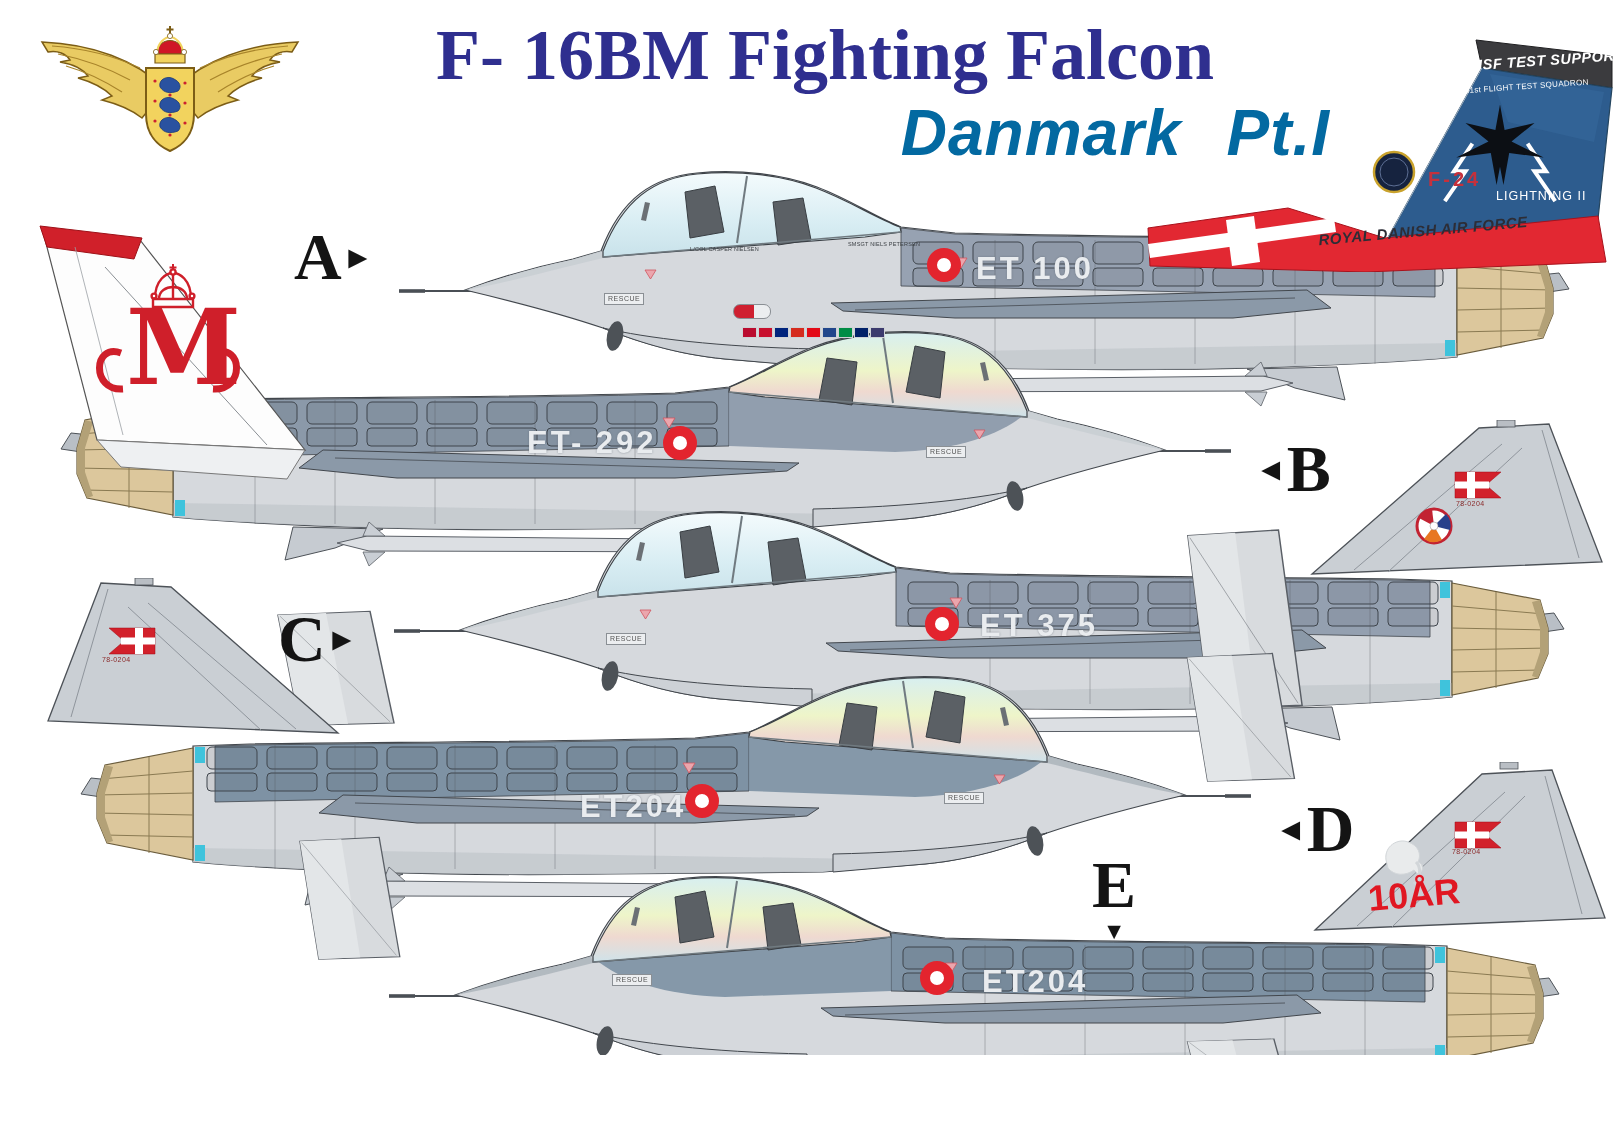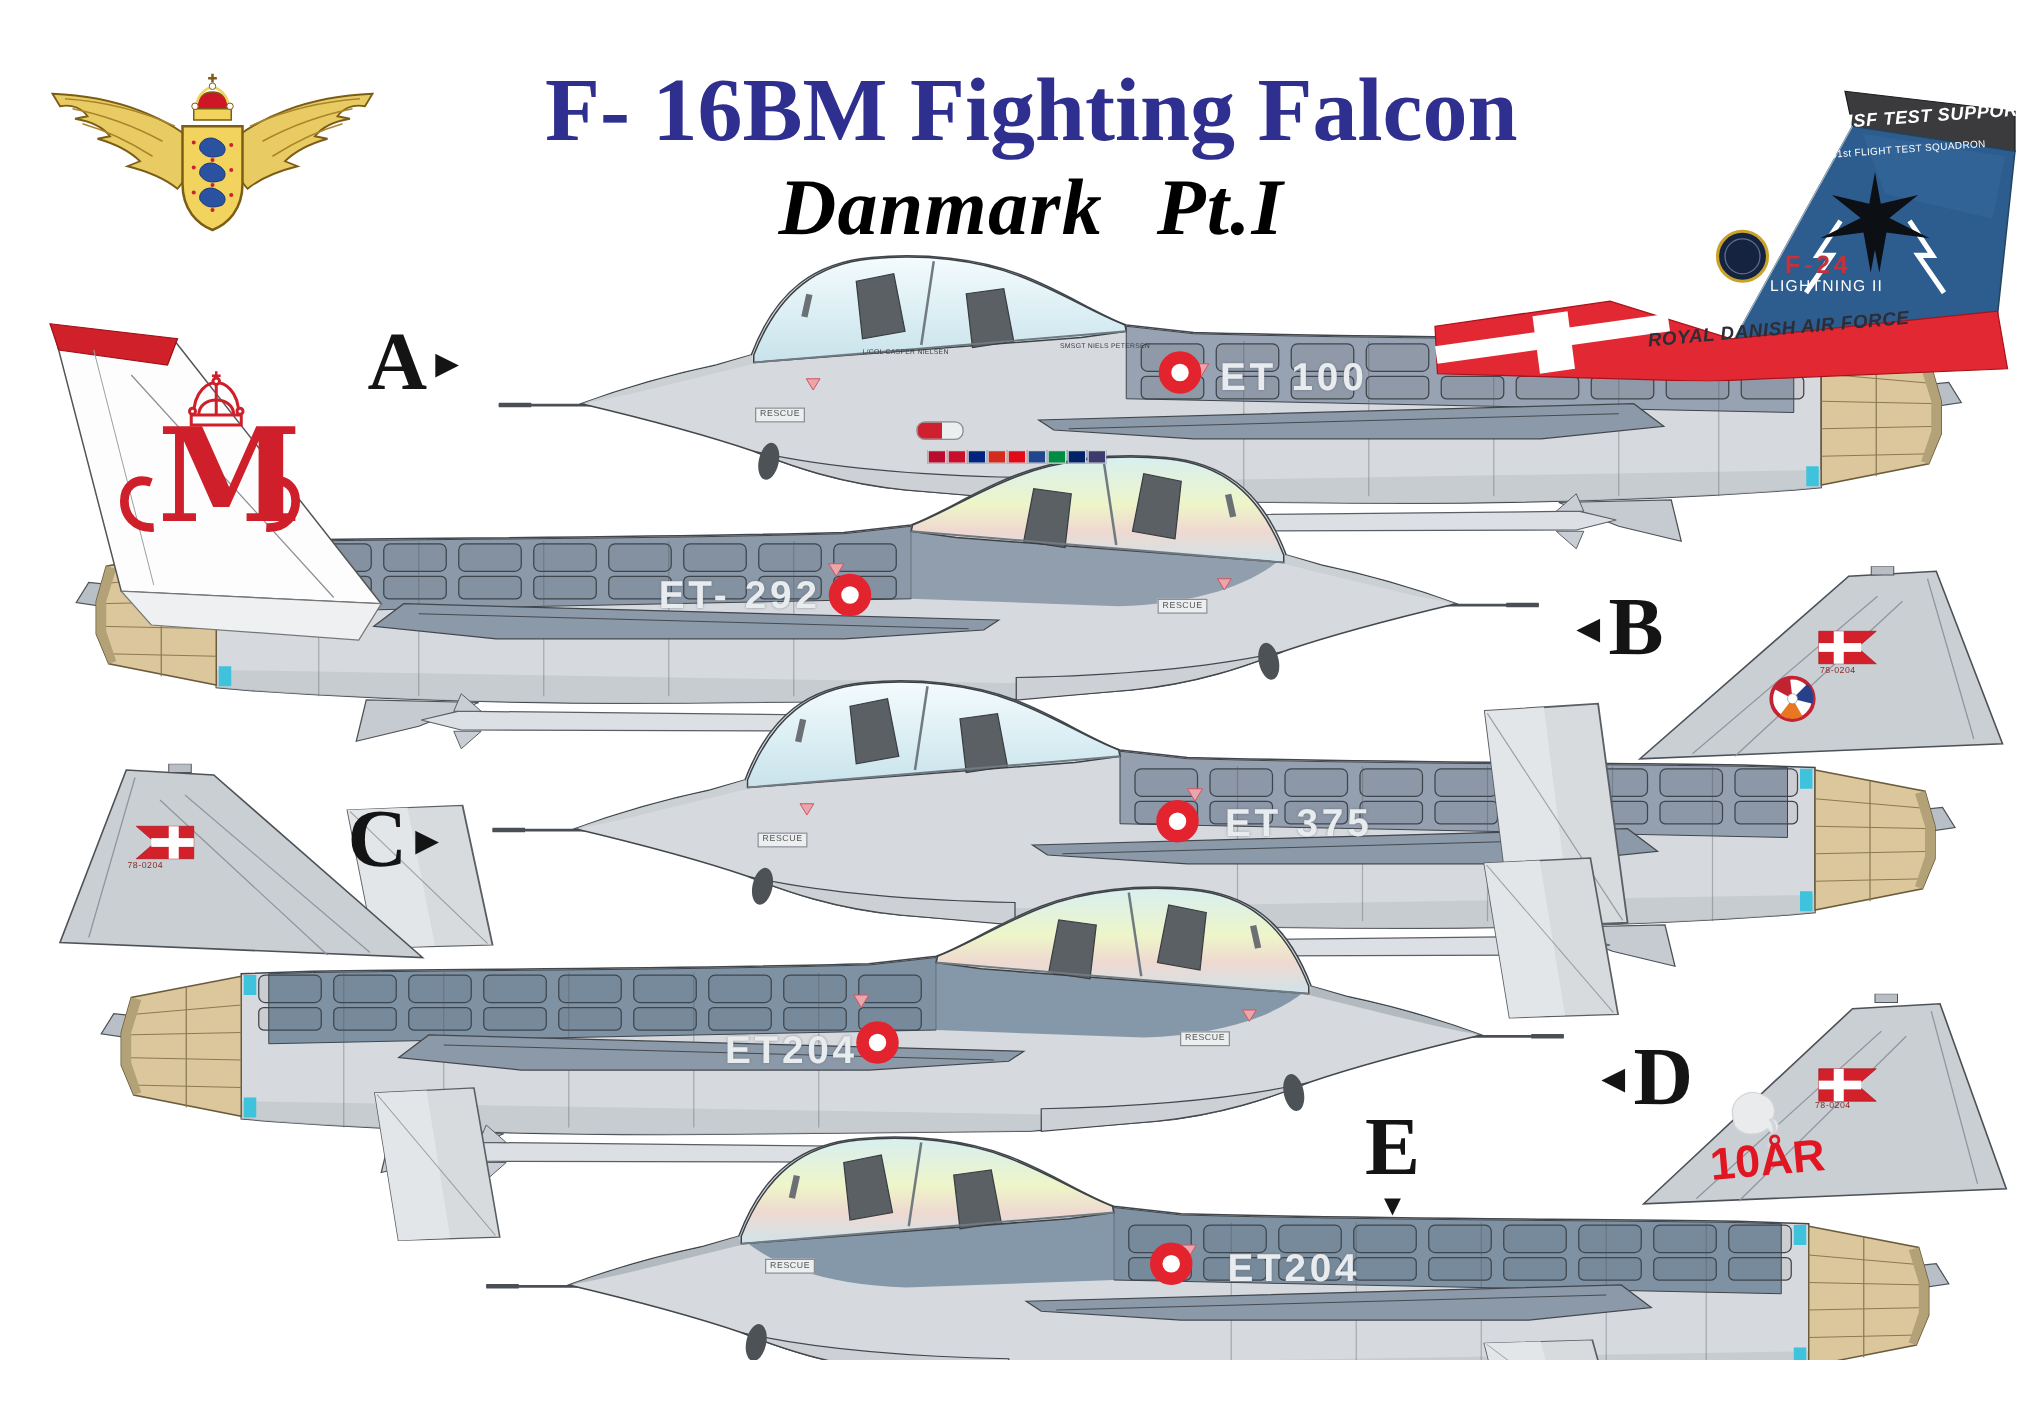--- a/index.html
+++ b/index.html
@@ -1,24 +1,24 @@
 <!DOCTYPE html>
 <html><head>
 <meta charset="utf-8">
 <style>
   html,body{margin:0;padding:0;background:#fff;}
   .canvas{position:relative;width:1618px;height:1055px;background:#fff;overflow:hidden;
-          font-family:"Liberation Sans",sans-serif;margin-top:33px;}
+          font-family:"Liberation Sans",sans-serif;}
   .abs{position:absolute;}
   .title{left:320px;top:14px;width:1010px;text-align:center;
          font-family:"Liberation Serif",serif;font-weight:700;font-size:72px;
          color:#2f2f8f;letter-spacing:0px;}
-  .subtitle{left:320px;top:96px;width:1010px;text-align:center;
-            font-family:Liberation Serif, serif;font-weight:700;font-style:italic;
-            font-size:64px;color:#000000;word-spacing:26px;letter-spacing:1px;}
+  .subtitle{left:320px;top:96px;width:1010px;text-align:right;
+            font-family:Liberation Sans, sans-serif;font-weight:700;font-style:italic;
+            font-size:64px;color:#0369a1;word-spacing:26px;letter-spacing:1px;}
   .plane-label{display:flex;align-items:center;gap:7px;
                font-family:"Liberation Serif",serif;font-weight:700;font-size:66px;
                color:#141414;line-height:1;}
   .plane-label .ptr{font-size:23px;color:#141414;}
   .plane-label.vertical{flex-direction:column;gap:2px;}
   .code{font-weight:700;font-size:31px;letter-spacing:3px;color:#e9ecef;
         text-shadow:0 0 2px rgba(90,100,110,.65);white-space:nowrap;}
   .roundel{box-sizing:border-box;width:34px;height:34px;border:10px solid #e3242e;
            border-radius:50%;background:#fff;}
   .tinytext{font-size:5.5px;color:#3c4045;letter-spacing:.2px;white-space:nowrap;}
@@ -660,21 +660,21 @@
       <span style="background: rgb(0, 140, 69);"></span>
       <span style="background: rgb(1, 33, 105);"></span>
       <span style="background: rgb(60, 59, 110);"></span>
     </div>
   <span class="abs" style="left:733px;top:304px;width:36px;height:13px;border-radius:7px;border:1px solid #8a8f94;
                background:linear-gradient(90deg,#cf2030 55%,#eceef0 55%);"></span>
 
   <span class="abs jsfband" style="left:1474px;top:52px;">JSF TEST SUPPORT</span>
   <span class="abs squadron" style="left:1460px;top:82px;">461st FLIGHT TEST SQUADRON</span>
   <span class="abs f35" style="left:1428px;top:168px;">F-24</span>
-  <span class="abs lightning" style="left:1416px;top:189px;">LIGHTNING II</span>
+  <span class="abs lightning" style="left:1496px;top:189px;">LIGHTNING II</span>
   <span class="abs rdaf" style="left:1318px;top:222px;">ROYAL DANISH AIR FORCE</span>
 
   <span class="abs monogram" style="left:126px;top:296px;">M</span>
 
   <span class="abs serial" style="left:1456px;top:500px;">78-0204</span>
   <span class="abs serial" style="left:102px;top:656px;">78-0204</span>
   <span class="abs serial" style="left:1452px;top:848px;">78-0204</span>
   <span class="abs tenar" style="left:1368px;top:874px;">10ÅR</span>
 
   <div class="abs dl" style="left:38px;top:986px;">

